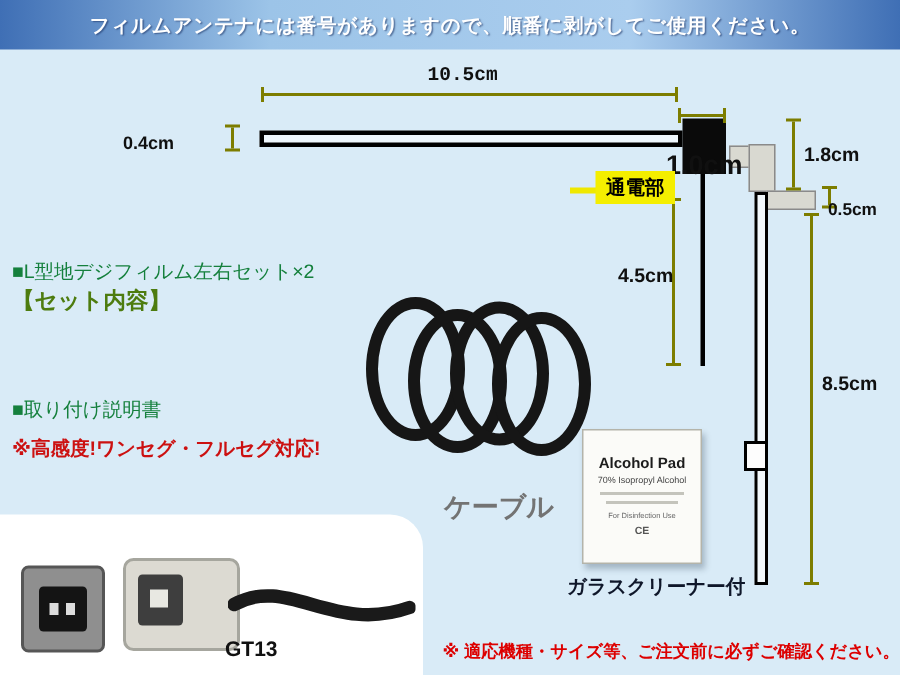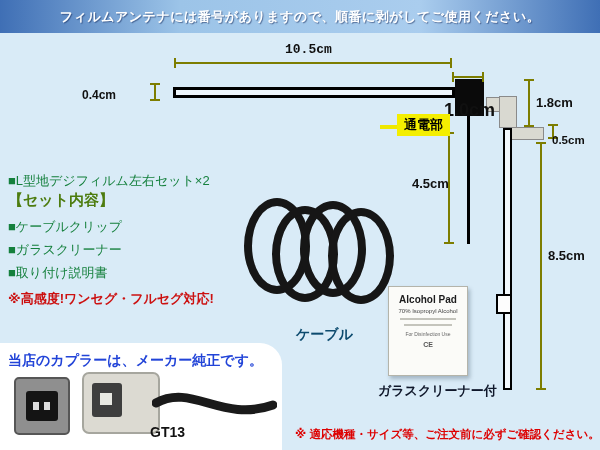--- a/index.html
+++ b/index.html
@@ -36,25 +36,25 @@
   .feed-label { position:absolute; left:397px; top:114px; background:#f4ee00; color:#000;
     font-weight:bold; font-size:13px; padding:2px 7px; white-space:nowrap; }
 
   
   .sc-head { position:absolute; left:8px; top:146px; color:#4d7c0f; font-weight:bold; font-size:15px; white-space:nowrap;margin-top:45px; }
   .sc-item { position:absolute; left:8px; color:#15803d; font-weight:normal; font-size:13px; white-space:nowrap;text-align:center; }
   .sc-note { position:absolute; left:8px; top:290px; color:#cc1111; font-weight:bold; font-size:13px; white-space:nowrap; }
 
   
   .coil { position:absolute; width:66px; height:96px; border:8px solid #161616; border-radius:50%; }
-  .cable-label { position:absolute; left:296px; top:326px; color:#0c4a6e; font-weight:bold; font-size:14px; white-space:nowrap; }
+  .cable-label { position:absolute; left:296px; top:326px; color:#737373; font-weight:bold; font-size:18px; white-space:nowrap; }
 
   
   .pad { position:absolute; left:388px; top:286px; width:80px; height:90px; background:#fbfbf8;
-    border:1px solid #b4b4aa; box-shadow:2px 3px 4px rgba(40,60,80,.3); text-align:center; padding-top:7px; }
+    border:1px solid #b4b4aa; box-shadow:2px 3px 4px rgba(40,60,80,.3); text-align:center; padding-top:17px; }
   .pad-title { font-size:10px; font-weight:bold; color:#1c1c1c; }
   .pad-sub { font-size:6px; color:#444; margin-top:3px; }
   .pad-bar { width:56px; height:2px; background:#c4c4bc; margin:4px auto 0 auto; }
   .pad-line { font-size:5px; color:#666; margin-top:5px; }
   .pad-mark { font-size:7px; font-weight:bold; color:#555; margin-top:4px; }
   .pad-caption { position:absolute; left:378px; top:382px; color:#0f172a; font-weight:bold; font-size:13px; white-space:nowrap; }
 
   
   .panel { position:absolute; left:0; top:343px; width:282px; height:107px; background:#ffffff; border-radius:0 22px 0 0; }
   .coupler-text { position:absolute; left:8px; top:352px; color:#2244d8; font-weight:bold; font-size:14px; white-space:nowrap; }
@@ -107,43 +107,40 @@
   <div class="dlab" style="left:400px; top:176px;margin-left:12px;">4.5cm</div>
 
   <div class="vdim" style="left:536px; top:142px; height:248px;"></div>
   <div class="dlab" style="left:548px; top:248px;">8.5cm</div>
 
   <div class="callout-line"></div>
   <div class="feed-label">通電部</div>
 
   <div class="sc-head">【セット内容】</div>
   <div class="sc-item" style="top:172px;">■L型地デジフィルム左右セット×2</div>
-  <div class="sc-item" style="top:218px;">■ケーブルクリップ</div>
-  <div class="sc-item" style="top:241px;">■ガラスクリーナー</div>
   <div class="sc-item" style="top:264px;">■取り付け説明書</div>
   <div class="sc-note">※高感度!ワンセグ・フルセグ対応!</div>
 
   <div class="coil" style="left:244px; top:198px;"></div>
   <div class="coil" style="left:272px; top:206px;"></div>
   <div class="coil" style="left:300px; top:201px;"></div>
   <div class="coil" style="left:328px; top:208px;"></div>
   <div class="cable-label">ケーブル</div>
 
   <div class="pad">
     <div class="pad-title">Alcohol Pad</div>
     <div class="pad-sub">70% Isopropyl Alcohol</div>
     <div class="pad-bar"></div>
     <div class="pad-bar" style="width:48px;"></div>
     <div class="pad-line">For Disinfection Use</div>
     <div class="pad-mark">CE</div>
   </div>
   <div class="pad-caption">ガラスクリーナー付</div>
 
   <div class="panel"></div>
-  <div class="coupler-text">当店のカプラーは、メーカー純正です。</div>
 
   <div class="connA"></div>
   <div class="connA-hole"></div>
   <div class="connA-pin1"></div>
   <div class="connA-pin2"></div>
 
   <div class="connB"></div>
   <div class="connB-hole"></div>
   <div class="connB-pin"></div>
   <svg class="cable-svg" width="125" height="58">

